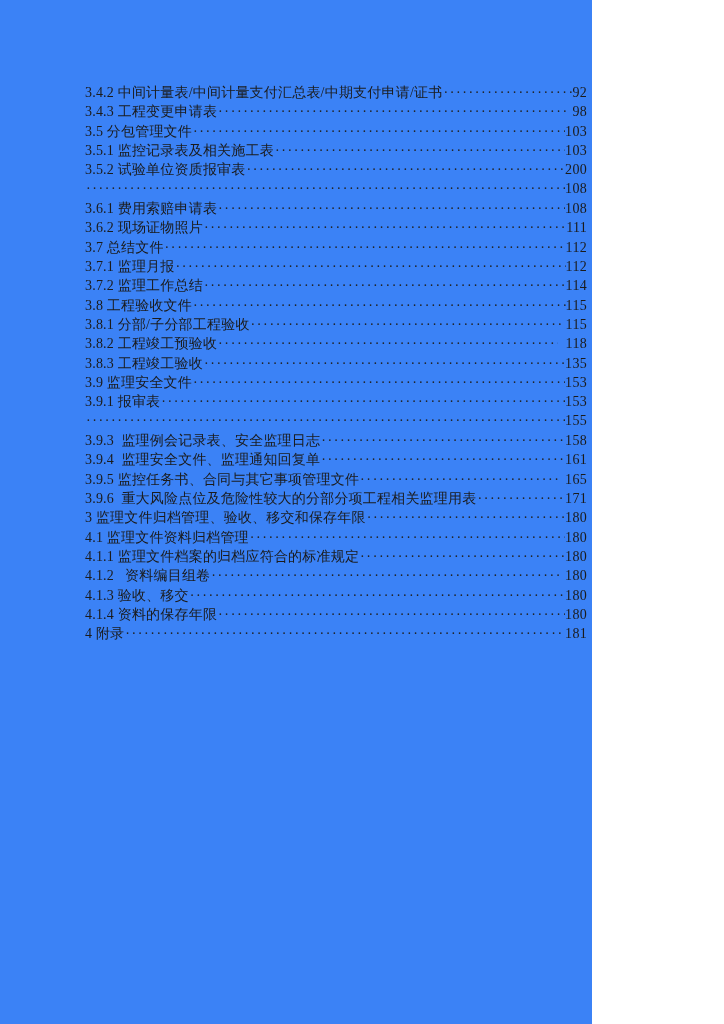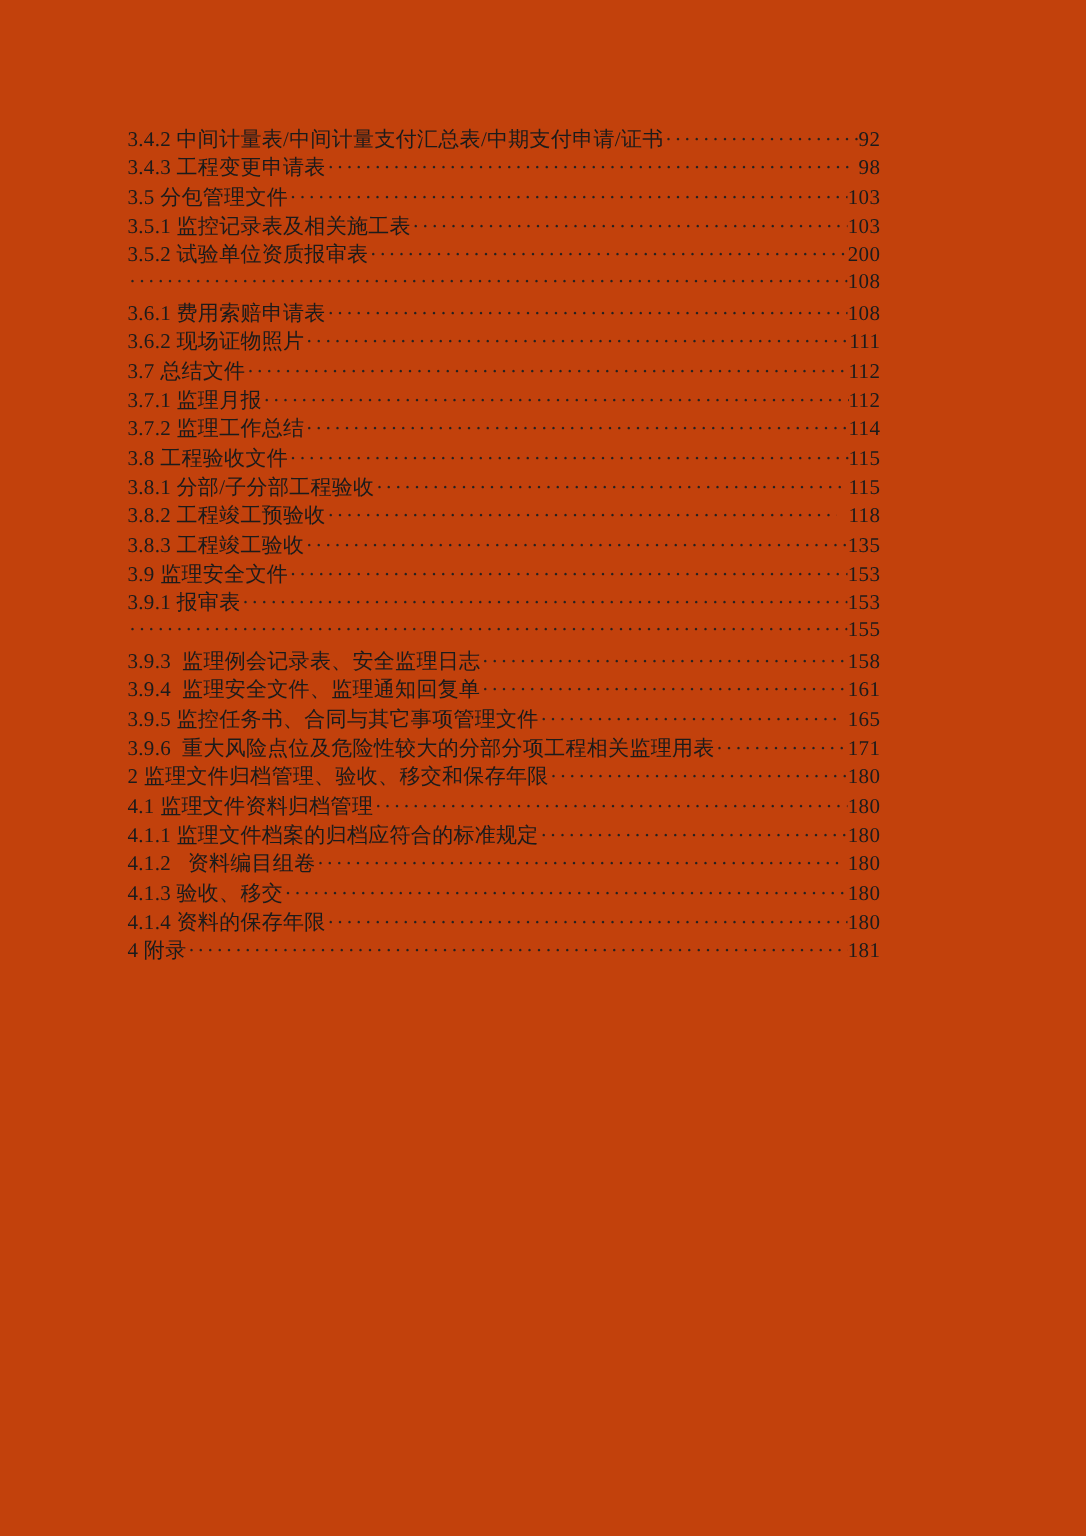--- a/index.html
+++ b/index.html
@@ -8,23 +8,23 @@
   }
   body {
     width: 724px;
     height: 1024px;
     background: #ffffff;
     font-family: "Liberation Serif", "DejaVu Serif", serif;
     overflow: hidden;
   }
   .doc-page {
     position: relative;
-    width: 724px;
+    width: 592px;
     height: 1024px;
-    background: #c2410c;
+    background: #3b82f6;
   }
   .toc-list {
     position: absolute;
     left: 85px;
     top: 84px;
     width: 502px;
     font-size: 14px;
     color: #1b1b1b;
   }
   .toc-row {
@@ -160,21 +160,21 @@
     <span class="toc-label">3.9.5 监控任务书、合同与其它事项管理文件</span>
     <span class="toc-dots">········································································································································································································</span>
     <span class="toc-page-num"> 165</span>
   </div>
       <div class="toc-row">
     <span class="toc-label">3.9.6  重大风险点位及危险性较大的分部分项工程相关监理用表</span>
     <span class="toc-dots">········································································································································································································</span>
     <span class="toc-page-num">171</span>
   </div>
       <div class="toc-row">
-    <span class="toc-label">2 监理文件归档管理、验收、移交和保存年限</span>
+    <span class="toc-label">3 监理文件归档管理、验收、移交和保存年限</span>
     <span class="toc-dots">········································································································································································································</span>
     <span class="toc-page-num">180</span>
   </div>
       <div class="toc-row">
     <span class="toc-label">4.1 监理文件资料归档管理</span>
     <span class="toc-dots">········································································································································································································</span>
     <span class="toc-page-num">180</span>
   </div>
       <div class="toc-row">
     <span class="toc-label">4.1.1 监理文件档案的归档应符合的标准规定</span>

